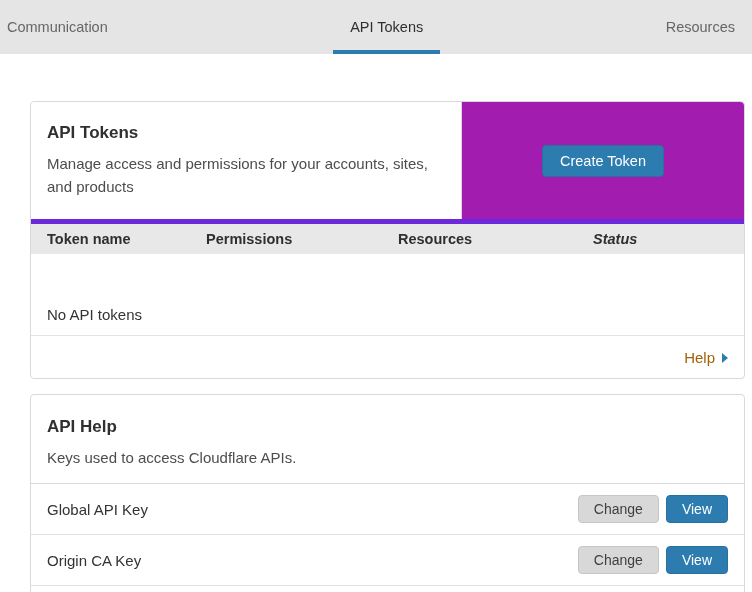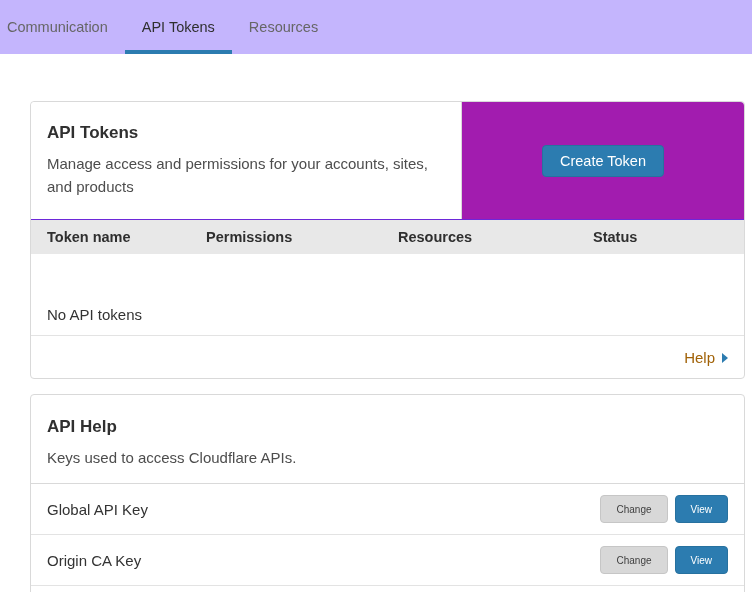--- a/index.html
+++ b/index.html
@@ -7,23 +7,24 @@
     width: 752px; height: 592px;
     background: #ffffff;
     font-family: "Liberation Sans", "DejaVu Sans", sans-serif;
     color: #333;
     overflow: hidden;
   }
 
   
   .tab-bar {
     height: 54px;
-    background: #c4b5fd;
+    background: #e5e5e5;
     display: flex;
     align-items: stretch;
+    justify-content: space-between;
   }
   .tab {
     position: relative;
     display: flex;
     align-items: center;
     padding: 0 17px;
     font-size: 14.5px;
     color: #666;
     cursor: pointer;
   }
@@ -76,21 +77,21 @@
     font-size: 15px;
     color: #4d4d4d;
     line-height: 1.55;
   }
 
   
   .btn {
     display: inline-block;
     border-radius: 4px;
     font-family: inherit;
-    font-size: 10px;
+    font-size: 14px;
     cursor: pointer;
     text-align: center;
   }
   .btn-blue {
     background: #2c7cb0;
     border: 1px solid #27719f;
     color: #fff;
   }
   .btn-gray {
     background: #d8d8d8;
@@ -98,32 +99,32 @@
     color: #3f3f3f;
   }
   .btn-create { padding: 7px 17px; font-size: 14.5px; }
   .btn-row { padding: 5px 15px; height: 28px; }
   .row-buttons { display: flex; gap: 7px; }
 
   
   .table-head {
     display: flex;
     background: #e8e8e8;
-    border-top: 1px solid #6d28d9;
+    border-top: 5px solid #6d28d9;
     padding: 0 16px;
     height: 35px;
     align-items: center;
     font-size: 14.5px;
     font-weight: bold;
     color: #2f2f2f;
   }
   .th-1 { width: 159px; }
   .th-2 { width: 192px; }
   .th-3 { width: 195px; }
-  .th-4 { flex: 1; }
+  .th-4 { flex: 1; font-style: italic; }
   .table-empty-row {
     padding: 0 16px;
     height: 42px;
     display: flex;
     align-items: center;
     font-size: 15px;
     color: #333;
     border-bottom: 1px solid #e3e3e3;
     margin-top: 40px;
   }

